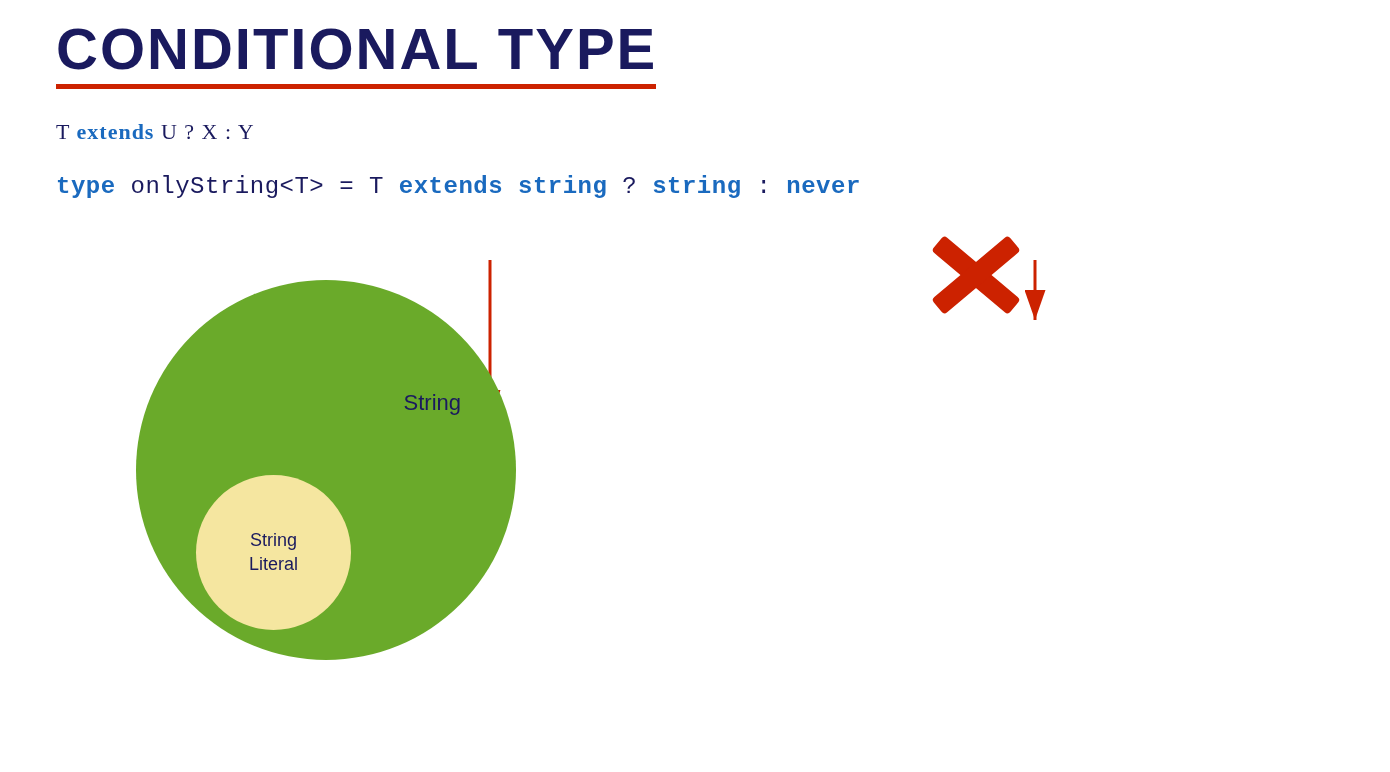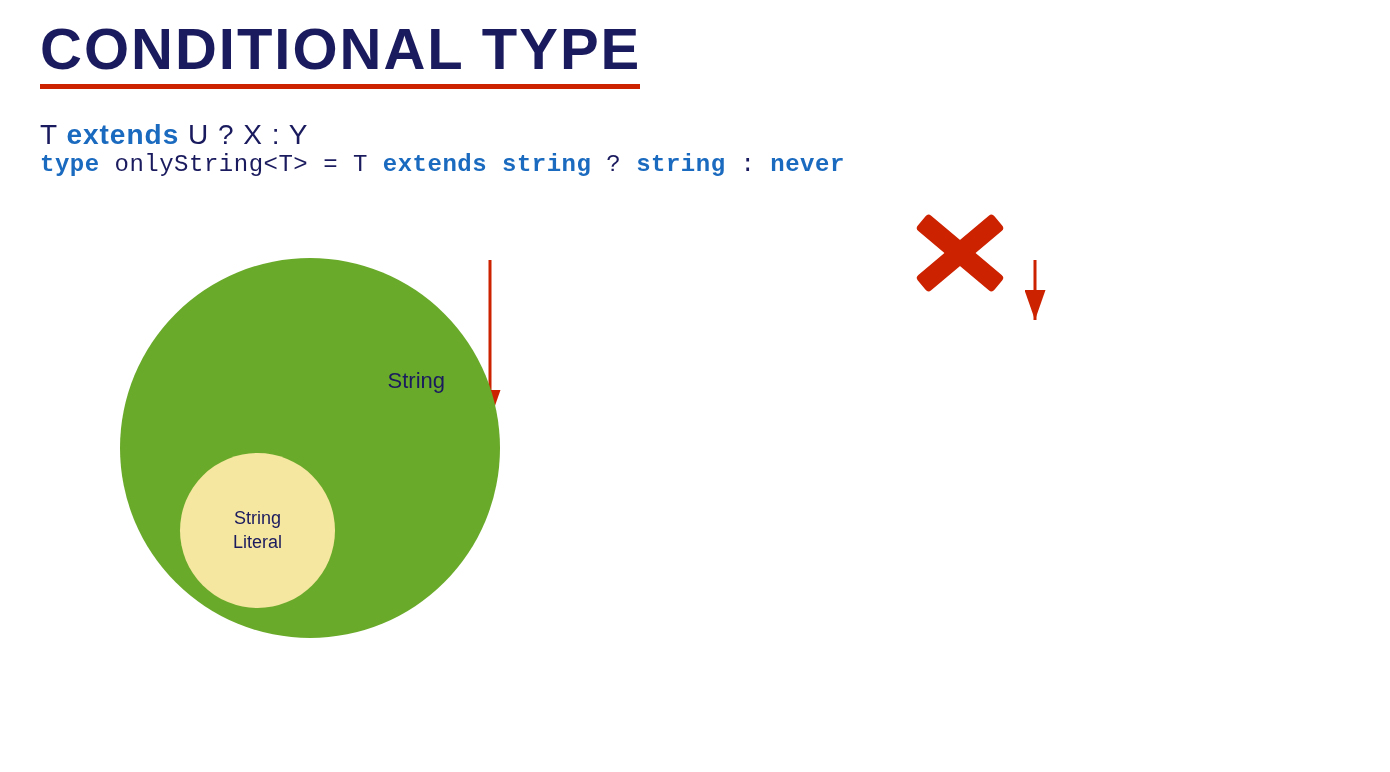--- a/index.html
+++ b/index.html
@@ -11,44 +11,45 @@
       height: 772px;
       overflow: hidden;
       position: relative;
     }
 
     .page-container {
       width: 1390px;
       height: 772px;
       background: #ffffff;
       position: relative;
-      padding: 20px 40px;
+      padding: 20px 56px;
     }
 
     .title {
       font-size: 58px;
       font-weight: 900;
       color: #1a1a5e;
       letter-spacing: 2px;
       font-family: Arial Black, Arial, sans-serif;
       line-height: 1;
       margin-bottom: 6px;
     }
 
     .title-underline {
       height: 5px;
       background: #cc2200;
       width: 600px;
       margin-bottom: 30px;
     }
 
     .code-line1 {
-      font-family: Liberation Sans, sans-serif;
-      font-size: 28px;
-      color: #1a1a5e;
+      font-family: Liberation Serif, serif;
+      font-size: 22px;
+      color: #1a1a5e;
+      margin-bottom: 28px;
       letter-spacing: 1px;
     }
 
     .code-line2 {
       font-family: 'Courier New', monospace;
       font-size: 24px;
       color: #1a1a5e;
       margin-bottom: 20px;
       letter-spacing: 0.5px;
     }

